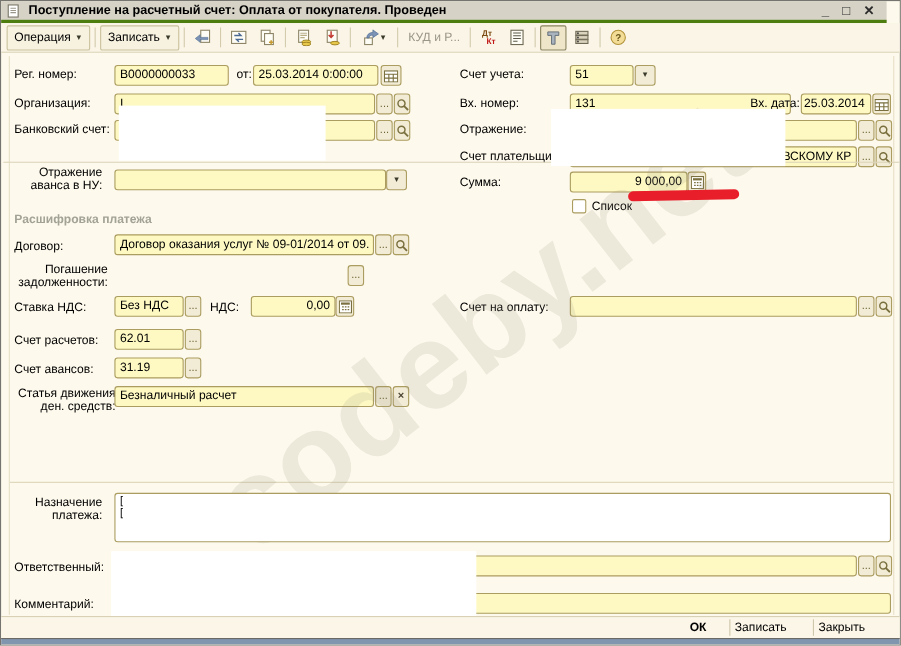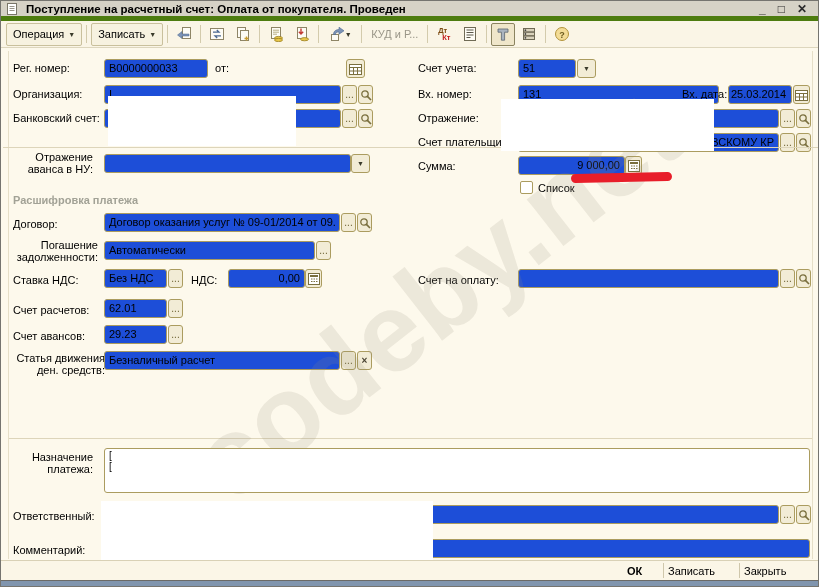--- a/index.html
+++ b/index.html
@@ -1,40 +1,40 @@
 <!DOCTYPE html>
 <html><head>
 <meta charset="utf-8">
 <style>
   html,body{margin:0;padding:0;background:#e8e8e8;}
   .window{position:relative;width:819px;height:587px;background:#fdf9ec;
     font-family:"Liberation Sans",sans-serif;font-size:11px;color:#000;
     border:1px solid #75746f;box-sizing:border-box;overflow:hidden;}
   
-  .titlebar{position:absolute;left:0;top:0;right:0;height:20px;background:#d6d2c6;
-    border-bottom:5px solid #4d7c0f;display:flex;align-items:center;padding:0 5px;box-sizing:border-box;}
+  .titlebar{position:absolute;left:0;top:0;right:12px;height:20px;background:#d6d2c6;
+    border-bottom:3px solid #4d7c0f;display:flex;align-items:center;padding:0 5px;box-sizing:border-box;}
   .title{font-weight:bold;font-size:11.5px;margin-left:6px;white-space:nowrap;overflow:hidden;}
   .winctl{margin-left:auto;display:flex;gap:12px;align-items:center;padding-right:6px;}
   .winctl span{font-weight:bold;color:#2b2b2b;font-size:12px;line-height:12px;cursor:default;}
   
   .toolbar{position:absolute;left:0;top:20px;right:0;height:27px;background:#faf5e6;
     border-bottom:1px solid #ddd6bd;display:flex;align-items:center;padding:0 4px;box-sizing:border-box;}
   .tbtn{height:21px;display:flex;align-items:center;gap:4px;padding:0 6px;margin:0 1px;
     border:1px solid #c9c09c;border-radius:2px;background:#f7f2e0;}
   .ibtn{width:22px;height:21px;display:flex;align-items:center;justify-content:center;margin:0 1px;border:1px solid transparent;border-radius:2px;}
   .ibtn.pressed{border:1px solid #8a835f;background:#efe6ca;}
   .tsep{width:1px;height:18px;background:#d3cbac;margin:0 3px;}
   .tb-text{color:#9a9688;}
   .caret{font-size:7px;color:#3a3a2a;}
   .dtkt{display:flex;flex-direction:column;line-height:7px;font-size:7.5px;font-weight:bold;}
   .dtkt .dt{color:#7b4a10;}
   .dtkt .kt{color:#c01818;margin-left:4px;}
   
   .lbl{position:absolute;line-height:12px;text-align:right;}
-  .fld{position:absolute;height:19px;line-height:17px;background:#1d4ed8;border:1px solid #ab9c5f;
+  .fld{position:absolute;height:19px;line-height:17px;background:#fef9c3;border:1px solid #ab9c5f;
     border-radius:3px;padding:0 4px;box-sizing:border-box;overflow:hidden;white-space:nowrap;}
   .ra{text-align:right;}
   .btn{position:absolute;width:15px;height:19px;background:#f2ecd6;border:1px solid #ab9c5f;border-radius:3px;
     box-sizing:border-box;display:flex;align-items:center;justify-content:center;font-size:10px;color:#6f6436;line-height:10px;}
   .wbtn{width:19px;}
   .txa{position:absolute;background:#fff;border:1px solid #ab9c5f;border-radius:3px;box-sizing:border-box;padding:1px 4px;font-size:10px;line-height:11px;}
   .chk{position:absolute;width:13px;height:13px;background:#fff;border:1px solid #ab9c5f;border-radius:2px;box-sizing:border-box;}
   .hr{position:absolute;height:1px;background:#ddd5ba;}
   .vline{position:absolute;width:1px;background:#e6dfc8;}
   .section-title{position:absolute;font-weight:bold;color:#a2a296;}
@@ -168,20 +168,21 @@
   </div>
 
   <div class="watermark">codeby.net</div>
 
   <div class="vline" style="left:7px;top:50px;height:508px"></div>
   <div class="vline" style="left:811px;top:50px;height:508px"></div>
 
   <div class="lbl" style="left:12px;top:61px">Рег. номер:</div>
   <div class="fld" style="left:103px;top:58px;width:104px">В0000000033</div>
   <div class="lbl" style="left:214px;top:61px">от:</div>
+  <div class="fld" style="left:229px;top:58px;width:114px">25.03.2014 0:00:00</div>
   <div class="btn wbtn" style="left:345px;top:58px">
     <svg width="13" height="12">
         <rect x="0.5" y="1.5" width="12" height="10" fill="#fff" stroke="#7a6f3e"></rect>
         <path d="M0.5 4.5 h12 M4.5 4.5 v7 M8.5 4.5 v7 M0.5 8 h12" stroke="#7a6f3e" stroke-width="1"></path>
       </svg>
   </div>
   <div class="lbl" style="left:417px;top:61px">Счет учета:</div>
   <div class="fld" style="left:517px;top:58px;width:58px">51</div>
   <div class="btn wbtn" style="left:576px;top:58px">
       <span class="caret">▼</span>
@@ -261,21 +262,20 @@
   <div class="fld" style="left:103px;top:212px;width:236px">Договор оказания услуг № 09-01/2014 от 09.</div>
   <div class="btn" style="left:340px;top:212px">...</div>
   <div class="btn" style="left:356px;top:212px">
     <svg width="12" height="12">
         <circle cx="5" cy="5" r="3.2" fill="none" stroke="#7a6f3e" stroke-width="1.3"></circle>
         <line x1="7.4" y1="7.4" x2="11" y2="11" stroke="#7a6f3e" stroke-width="1.7"></line>
       </svg>
   </div>
 
   <div class="lbl" style="left:12px;top:238px;width:85px">Погашение задолженности:</div>
-  <div class="fld" style="left:103px;top:240px;width:211px">Автоматически</div>
   <div class="btn" style="left:315px;top:240px">...</div>
 
   <div class="lbl" style="left:12px;top:273px">Ставка НДС:</div>
   <div class="fld" style="left:103px;top:268px;width:63px">Без НДС</div>
   <div class="btn" style="left:167px;top:268px">...</div>
   <div class="lbl" style="left:190px;top:273px">НДС:</div>
   <div class="fld ra" style="left:227px;top:268px;width:77px">0,00</div>
   <div class="btn" style="left:304px;top:268px;width:17px">
     <svg width="12" height="12">
         <rect x="0.5" y="0.5" width="11" height="11" fill="#fff" stroke="#7a6f3e"></rect>
@@ -290,21 +290,21 @@
     <svg width="12" height="12">
         <circle cx="5" cy="5" r="3.2" fill="none" stroke="#7a6f3e" stroke-width="1.3"></circle>
         <line x1="7.4" y1="7.4" x2="11" y2="11" stroke="#7a6f3e" stroke-width="1.7"></line>
       </svg>
   </div>
 
   <div class="lbl" style="left:12px;top:303px">Счет расчетов:</div>
   <div class="fld" style="left:103px;top:298px;width:63px">62.01</div>
   <div class="btn" style="left:167px;top:298px">...</div>
   <div class="lbl" style="left:12px;top:329px">Счет авансов:</div>
-  <div class="fld" style="left:103px;top:324px;width:63px">29.23</div>
+  <div class="fld" style="left:103px;top:324px;width:63px">31.19</div>
   <div class="btn" style="left:167px;top:324px">...</div>
 
   <div class="lbl" style="left:12px;top:351px;width:92px">Статья движения ден. средств:</div>
   <div class="fld" style="left:103px;top:350px;width:236px">Безналичный расчет</div>
   <div class="btn" style="left:340px;top:350px">...</div>
   <div class="btn" style="left:356px;top:350px;font-weight:bold;color:#4a4433">×</div>
 
   <div class="hr" style="left:8px;top:437px;width:803px"></div>
 
   <div class="lbl" style="left:12px;top:450px;width:80px">Назначение платежа:</div>

